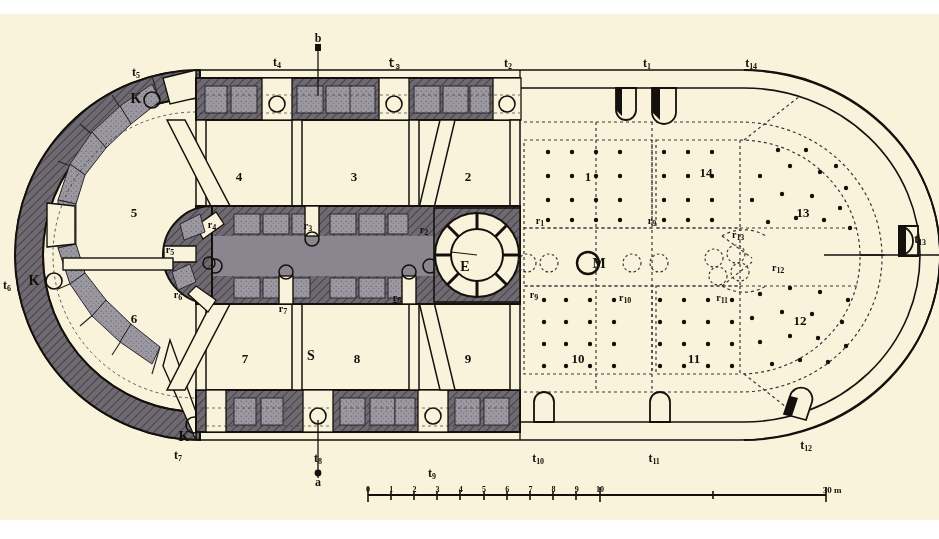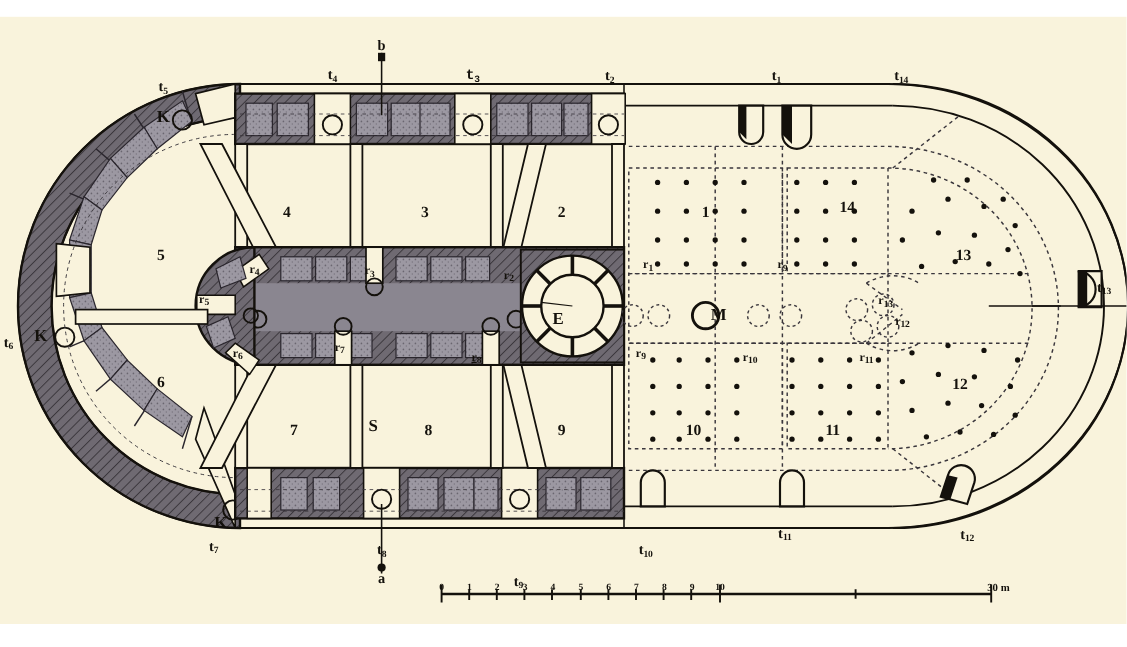--- a/index.html
+++ b/index.html
@@ -451,39 +451,39 @@
       <div class="lbl room" style="left: 803px; top: 212px; transform: translate(-50%, -50%);">13</div>
       <div class="lbl room" style="left: 706px; top: 172px; transform: translate(-50%, -50%);">14</div>
       <div class="lbl tlab" style="left: 624px; top: 64px; transform: translate(-50%, -50%); margin-left: 23px;">t<sub>1</sub></div>
       <div class="lbl tlab" style="left: 508px; top: 64px; transform: translate(-50%, -50%); text-align: right;">t<sub>2</sub></div>
       <div class="lbl tlab" style="left: 394px; top: 64px; transform: translate(-50%, -50%); font-family: Liberation Mono, monospace;">t<sub>3</sub></div>
       <div class="lbl tlab" style="left: 277px; top: 63px; transform: translate(-50%, -50%);">t<sub>4</sub></div>
       <div class="lbl tlab" style="left: 136px; top: 73px; transform: translate(-50%, -50%);">t<sub>5</sub></div>
       <div class="lbl tlab" style="left: 7px; top: 286px; transform: translate(-50%, -50%);">t<sub>6</sub></div>
       <div class="lbl tlab" style="left: 178px; top: 456px; transform: translate(-50%, -50%);">t<sub>7</sub></div>
       <div class="lbl tlab" style="left: 318px; top: 459px; transform: translate(-50%, -50%);">t<sub>8</sub></div>
-      <div class="lbl tlab" style="left: 432px; top: 485px; transform: translate(-50%, -50%); font-family: Liberation Serif, serif;">t<sub>9</sub></div>
+      <div class="lbl tlab" style="left: 432px; top: 474px; transform: translate(-50%, -50%); font-family: Liberation Serif, serif;">t<sub>9</sub></div>
       <div class="lbl tlab" style="left: 538px; top: 459px; transform: translate(-50%, -50%);">t<sub>10</sub></div>
-      <div class="lbl tlab" style="left: 654px; top: 445px; transform: translate(-50%, -50%); text-align: center;">t<sub>11</sub></div>
+      <div class="lbl tlab" style="left: 654px; top: 459px; transform: translate(-50%, -50%); text-align: center;">t<sub>11</sub></div>
       <div class="lbl tlab" style="left: 806px; top: 446px; transform: translate(-50%, -50%);">t<sub>12</sub></div>
       <div class="lbl tlab" style="left: 920px; top: 240px; transform: translate(-50%, -50%);">t<sub>13</sub></div>
       <div class="lbl tlab" style="left: 751px; top: 64px; transform: translate(-50%, -50%);">t<sub>14</sub></div>
       <div class="lbl rlab" style="left: 540px; top: 222px; transform: translate(-50%, -50%);">r<sub>1</sub></div>
       <div class="lbl rlab" style="left: 424px; top: 231px; transform: translate(-50%, -50%); font-family: Liberation Serif, serif;">r<sub>2</sub></div>
       <div class="lbl rlab" style="left: 308px; top: 227px; transform: translate(-50%, -50%); font-family: Liberation Serif, serif;">r<sub>3</sub></div>
       <div class="lbl rlab" style="left: 212px; top: 226px; transform: translate(-50%, -50%);">r<sub>4</sub></div>
       <div class="lbl rlab" style="left: 170px; top: 251px; transform: translate(-50%, -50%);">r<sub>5</sub></div>
-      <div class="lbl rlab" style="left: 198px; top: 296px; transform: translate(-50%, -50%);">r<sub>6</sub></div>
-      <div class="lbl rlab" style="left: 283px; top: 291px; transform: translate(-50%, -50%);">r<sub>7</sub></div>
+      <div class="lbl rlab" style="left: 178px; top: 296px; transform: translate(-50%, -50%);">r<sub>6</sub></div>
+      <div class="lbl rlab" style="left: 283px; top: 310px; transform: translate(-50%, -50%);">r<sub>7</sub></div>
       <div class="lbl rlab" style="left: 397px; top: 299px; transform: translate(-50%, -50%); text-decoration: underline;">r<sub>8</sub></div>
       <div class="lbl rlab" style="left: 534px; top: 296px; transform: translate(-50%, -50%);">r<sub>9</sub></div>
       <div class="lbl rlab" style="left: 625px; top: 299px; transform: translate(-50%, -50%);">r<sub>10</sub></div>
       <div class="lbl rlab" style="left: 722px; top: 299px; transform: translate(-50%, -50%);">r<sub>11</sub></div>
-      <div class="lbl rlab" style="left: 752px; top: 269px; transform: translate(-50%, -50%);">r<sub>12</sub></div>
-      <div class="lbl rlab" style="left: 738px; top: 252px; transform: translate(-50%, -50%);">r<sub>13</sub></div>
+      <div class="lbl rlab" style="left: 778px; top: 269px; transform: translate(-50%, -50%);">r<sub>12</sub></div>
+      <div class="lbl rlab" style="left: 738px; top: 236px; transform: translate(-50%, -50%);">r<sub>13</sub></div>
       <div class="lbl rlab" style="left: 652px; top: 222px; transform: translate(-50%, -50%);">r<sub>9</sub></div>
       <div class="lbl klab" style="left: 136px; top: 99px; transform: translate(-50%, -50%);">K</div>
       <div class="lbl klab" style="left: 34px; top: 281px; transform: translate(-50%, -50%);">K</div>
       <div class="lbl klab" style="left: 184px; top: 437px; transform: translate(-50%, -50%);">K</div>
       <div class="lbl elab" style="left: 465px; top: 267px; transform: translate(-50%, -50%);">E</div>
       <div class="lbl klab" style="left: 599px; top: 264px; transform: translate(-50%, -50%);">M</div>
       <div class="lbl klab" style="left: 311px; top: 356px; transform: translate(-50%, -50%);">S</div>
       <div class="lbl seclab" style="left: 318px; top: 38px; transform: translate(-50%, -50%);">b</div>
       <div class="lbl seclab" style="left: 318px; top: 482px; transform: translate(-50%, -50%);">a</div>
       <div class="lbl scalenum" style="left: 368px; top: 490px; transform: translate(-50%, -50%);">0</div>

